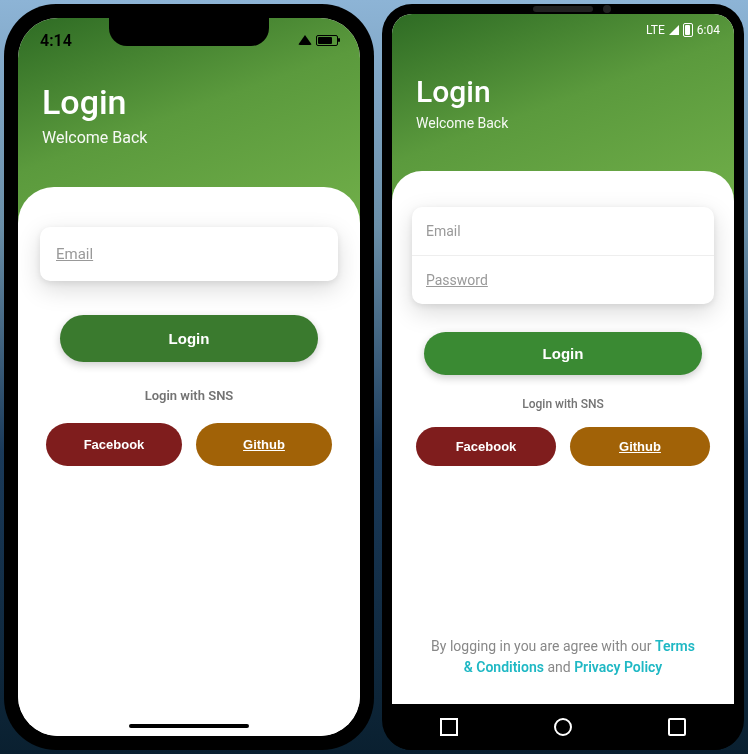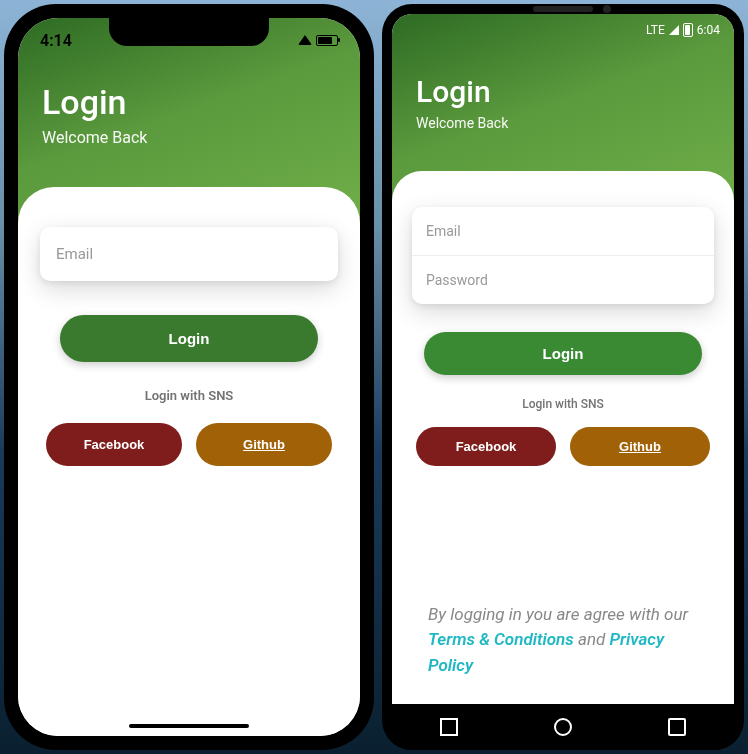--- a/index.html
+++ b/index.html
@@ -121,21 +121,21 @@
     border-radius:10px;
     box-shadow: 0 8px 24px rgba(0,0,0,0.15), 0 2px 6px rgba(0,0,0,0.08);
     overflow:hidden;
   }
   .input-row {
     padding: 18px 16px;
     border-bottom:1px solid #eee;
     color:#999;
     font-size:15px;
   }
-  .input-row:last-child{border-bottom:none;}
+  .input-row:last-child{border-bottom:none;text-decoration:underline;}
   .phone.android .input-row{padding:16px 14px; font-size:14px;}
   .ios-cursor{color:#2a7cff; margin-right:1px;}
 
   
   .btn {
     border:none;
     border-radius: 28px;
     padding: 15px 0;
     font-size:15px;
     font-weight:600;
@@ -165,26 +165,26 @@
     margin: 20px 6px 0 6px;
   }
   .phone.android .sns-row{margin:16px 4px 0 4px;}
   .btn-fb { background:#7f1d1d; flex:1;}
   .btn-gh { background:#a16207; flex:1;text-decoration:underline;}
   .sns-row .btn{padding:14px 0; font-size:13px;}
   .phone.android .sns-row .btn{padding:12px 0;}
 
   
   .disclaimer {
-    font-size:17px;
+    text-align:center;
+    font-size:14px;
     color:#888;
     margin-top:auto;
     padding: 20px 16px 14px 16px;
     line-height:1.5;
-    font-style:italic;
   }
   .disclaimer a{color:#1fb8c4; font-weight:600; text-decoration:none;}
 
   
   .home-indicator{
     position:absolute;
     bottom:8px; left:50%;
     transform:translateX(-50%);
     width:120px; height:4px;
     background:#000; border-radius:3px;

